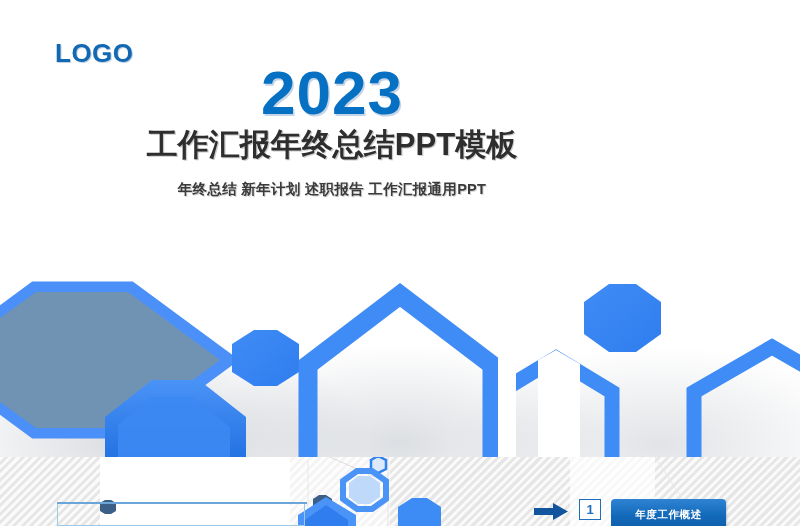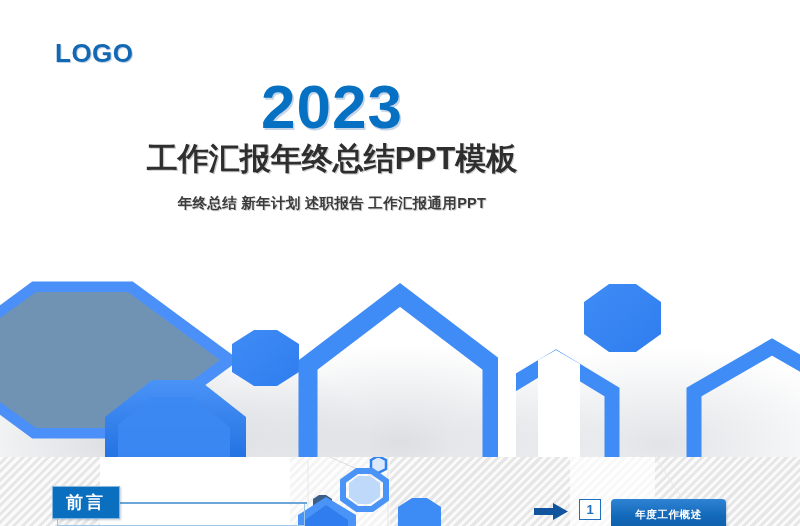--- a/index.html
+++ b/index.html
@@ -30,21 +30,21 @@
     font-weight: bold;
     letter-spacing: 0.5px;
     color: #1268b3;
     text-shadow: 1px 1px 0 rgba(120,150,190,0.45);
   }
 
   
   .title-block {
     position: absolute;
     left: 0;
-    top: 76px;
+    top: 62px;
     width: 664px;
     text-align: center;
   }
   .year {
     font-size: 62px;
     font-weight: bold;
     color: #0670c2;
     line-height: 1.0;
     letter-spacing: 1px;
     text-shadow: 1.5px 1.5px 0 rgba(140,170,205,0.5);
@@ -275,23 +275,20 @@
 
       <g>
         <polygon points="100,46 105,43 111,43 116,46 116,54 111,57 105,57 100,54" fill="#3b5f86"></polygon>
       </g>
     </svg>
 
     <div style="position:absolute;left:57px;top:45px;width:248px;height:24px;border:1.5px solid #9ec8e8;border-top:none;box-sizing:border-box;"></div>
     <div style="position:absolute;left:57px;top:45px;width:250px;height:1.6px;background:#6aa6da;"></div>
   </div>
 
-  <div class="foreword-badge">
-    <span>前言</span>
-  </div>
 
   <div class="nav-arrow">
     <svg width="34" height="17" viewBox="0 0 34 17">
       <polygon points="0,5 19,5 19,0 34,8.5 19,17 19,12 0,12" fill="#12559e"></polygon>
     </svg>
   </div>
   <div class="nav-number">
     <span>1</span>
   </div>
   <div class="nav-pill">

